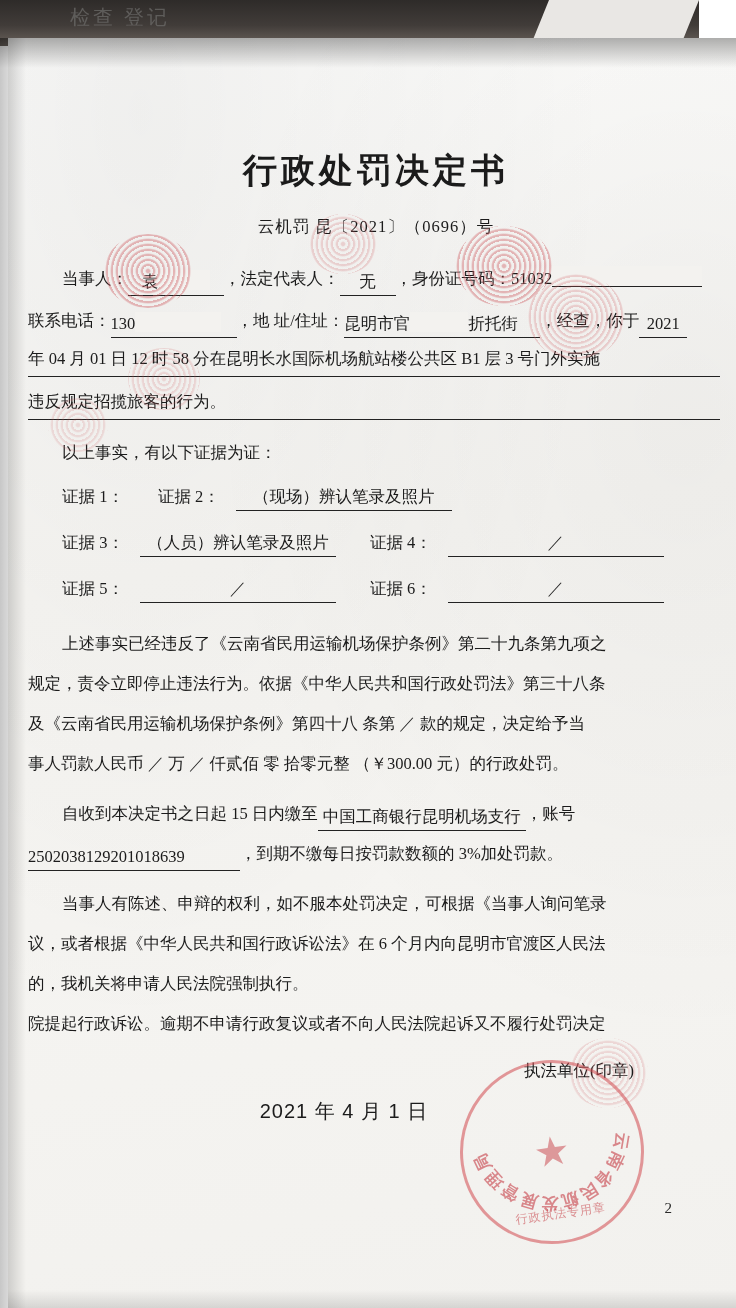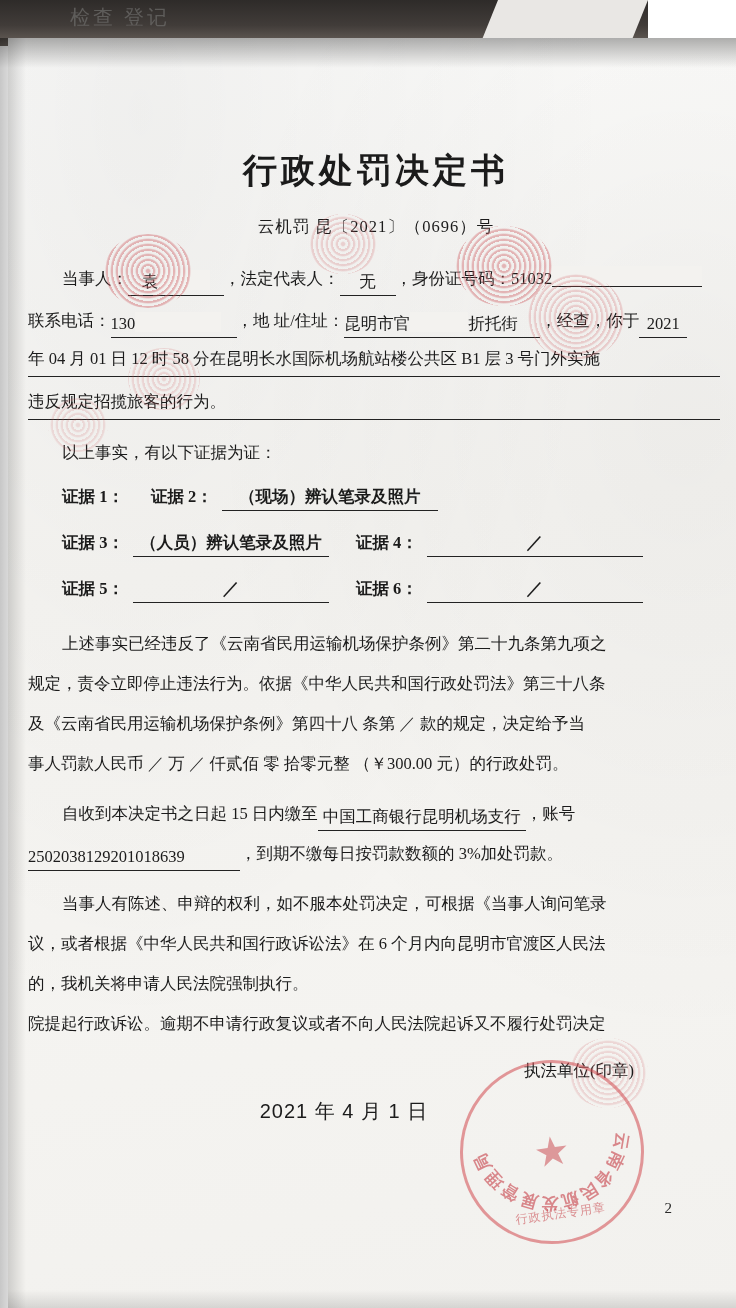--- a/index.html
+++ b/index.html
@@ -12,21 +12,21 @@
     width: 736px;
     height: 1308px;
     overflow: hidden;
     font-family: "Liberation Serif", "DejaVu Serif", serif;
     background: #ffffff;
   }
   
   .desk {
     position: absolute;
     left: 0; top: 0;
-    width: 648px; height: 46px;
+    width: 699px; height: 46px;
     background: linear-gradient(180deg, #2e2b29 0%, #413c39 55%, #6a625c 100%);
   }
   .desk-scribble {
     position: absolute;
     color: #6b6a68;
     font-family: "Liberation Serif", serif;
     font-size: 20px;
     letter-spacing: 3px;
     opacity: .75;
   }
@@ -106,24 +106,23 @@
     display: inline-block;
     background: #f3f2ef;
     border-bottom: 1px solid #222;
     vertical-align: -3px;
     height: 20px;
   }
   .redact.plain { border-bottom: none; }
   .evid-row {
     display: flex;
     align-items: baseline;
-    gap: 9px;
+    gap: 16px;
     padding-left: 34px;
     line-height: 46px;
-    font-weight: bold;
   }
   .evid-row .lbl { white-space: nowrap; }
   .sign-wrap {
     margin-top: 8px;
     text-align: right;
     padding-right: 86px;
     line-height: 38px;
     font-size: 16.5px;
   }
   .handdate {

